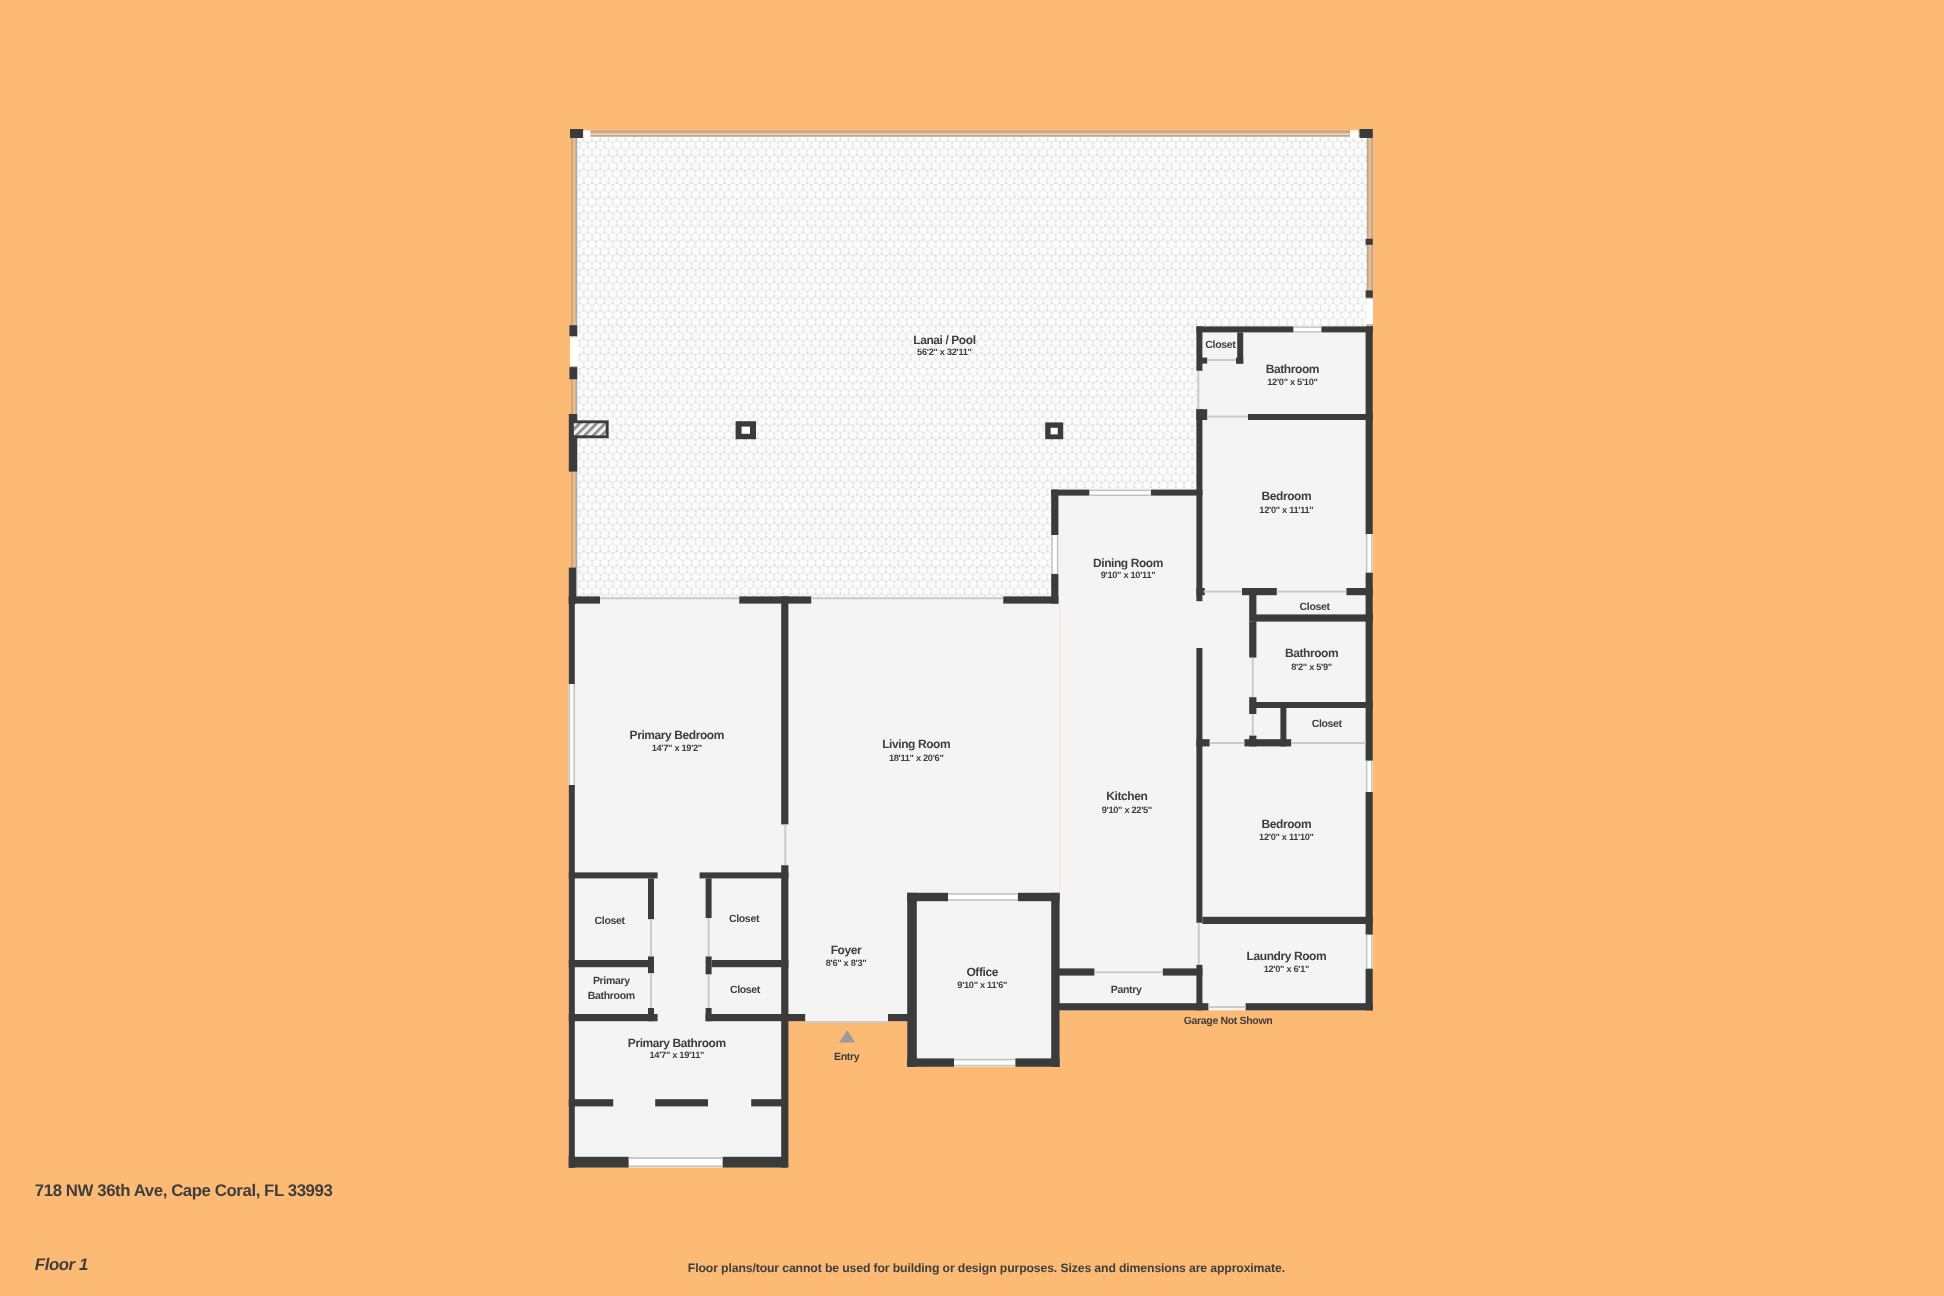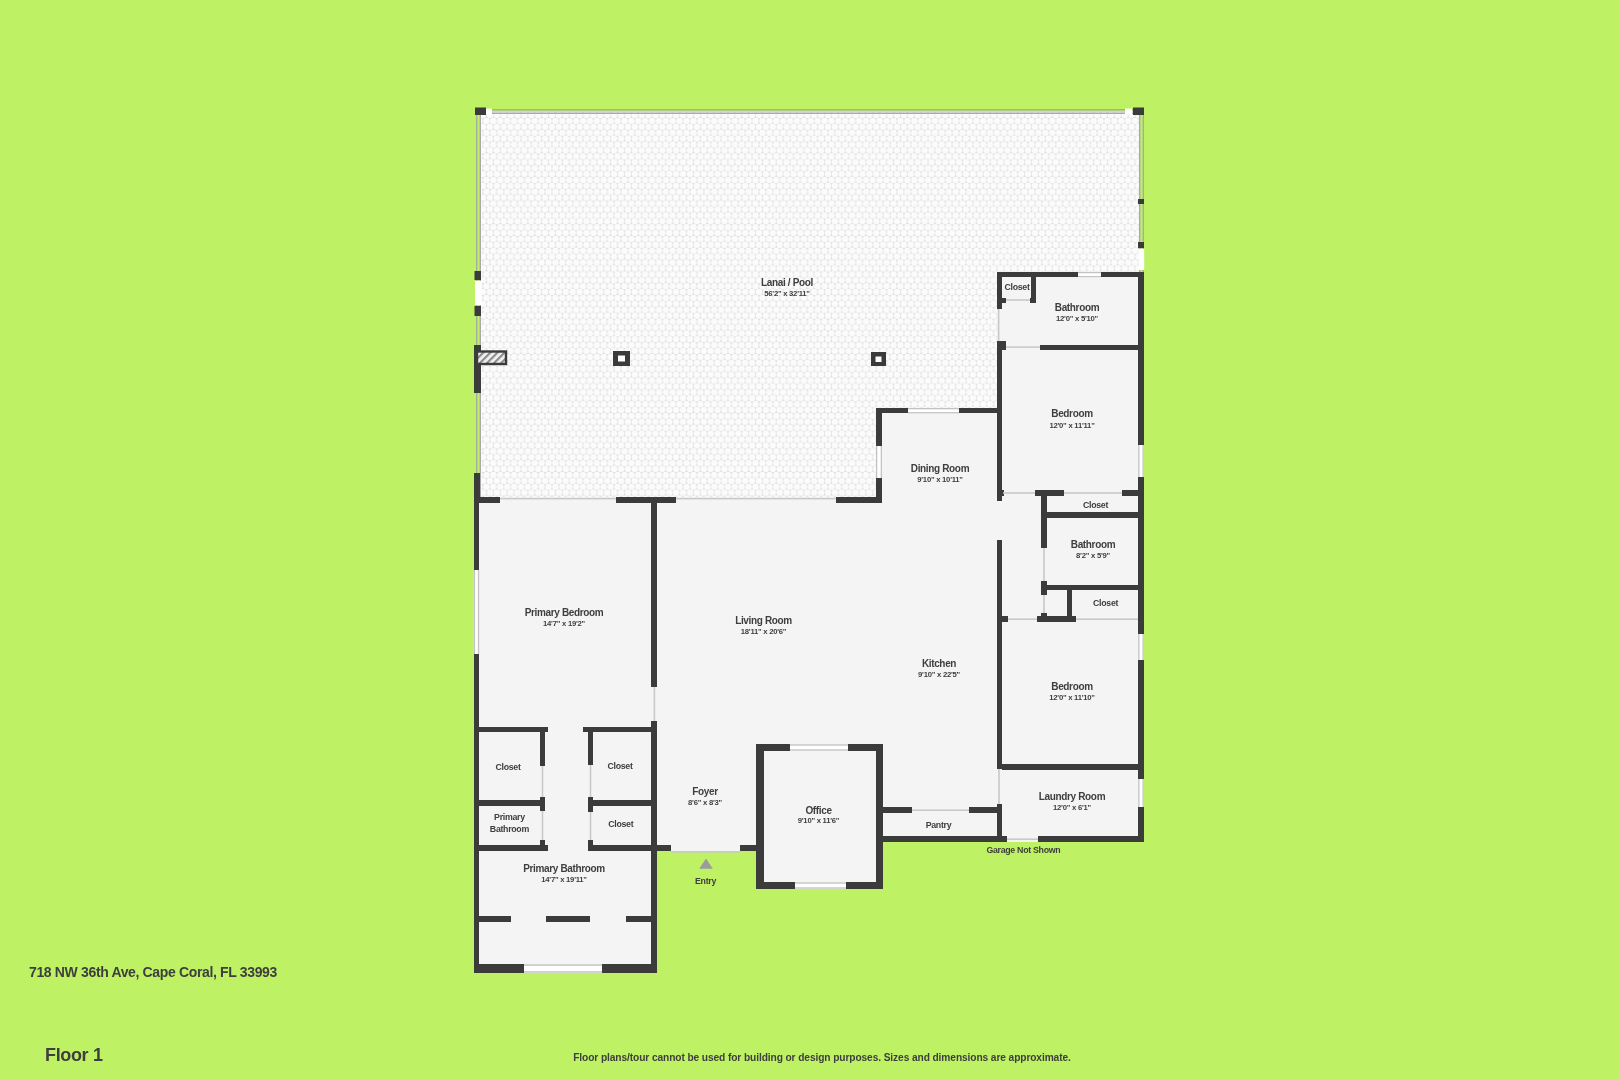--- a/index.html
+++ b/index.html
@@ -1,16 +1,16 @@
 <!DOCTYPE html>
 <html><head>
 <meta charset="utf-8">
 <style>
   html,body{margin:0;padding:0;background:#ffffff;-webkit-font-smoothing:antialiased;}
-  .page{position:relative;width:1620px;height:1080px;background:#bef264;overflow:hidden;}
+  .page{position:relative;width:1620px;height:1080px;background:#fdba74;overflow:hidden;}
   svg{display:block;}
   text{font-family:"Liberation Sans", sans-serif;fill:#3e3e3e;}
   .rm{font-size:10px;font-weight:700;letter-spacing:-0.35px;}
   .dm{font-size:7.7px;font-weight:700;letter-spacing:-0.25px;}
   .sm{font-size:8.8px;font-weight:700;letter-spacing:-0.3px;}
   .bt{font-family:"Liberation Sans", sans-serif;font-weight:700;color:#3e3e3e;}
 </style>
 </head>
 <body>
 <div class="page">
@@ -291,16 +291,16 @@
 
   <text class="sm" x="938.5" y="827.9">Pantry</text>
   <text class="sm" x="1023.4" y="853.2">Garage Not Shown</text>
   <text class="sm" x="705.5" y="883.5">Entry</text>
 
   <text class="rm" x="564" y="872.1">Primary Bathroom</text>
   <text class="dm" x="564" y="881.8">14'7" x 19'11"</text>
 </g>
 </svg>
 
-<div class="bt" style="position:absolute;left:29px;top:964px;font-size:14px;letter-spacing:-0.35px;">718 NW 36th Ave, Cape Coral, FL 33993</div>
-<div class="bt" style="position:absolute;left:45px;top:1045px;font-size:18px;letter-spacing:-0.35px;">Floor 1</div>
+<div class="bt" style="position:absolute;left:29px;top:984px;font-size:14px;letter-spacing:-0.35px;">718 NW 36th Ave, Cape Coral, FL 33993</div>
+<div class="bt" style="position:absolute;left:29px;top:1045px;font-size:14px;letter-spacing:-0.35px;font-style:italic;">Floor 1</div>
 <div class="bt" style="position:absolute;left:12px;top:1052px;width:1620px;text-align:center;font-size:10.2px;letter-spacing:-0.1px;">Floor plans/tour cannot be used for building or design purposes. Sizes and dimensions are approximate.</div>
 </div>
 
 </body></html>

